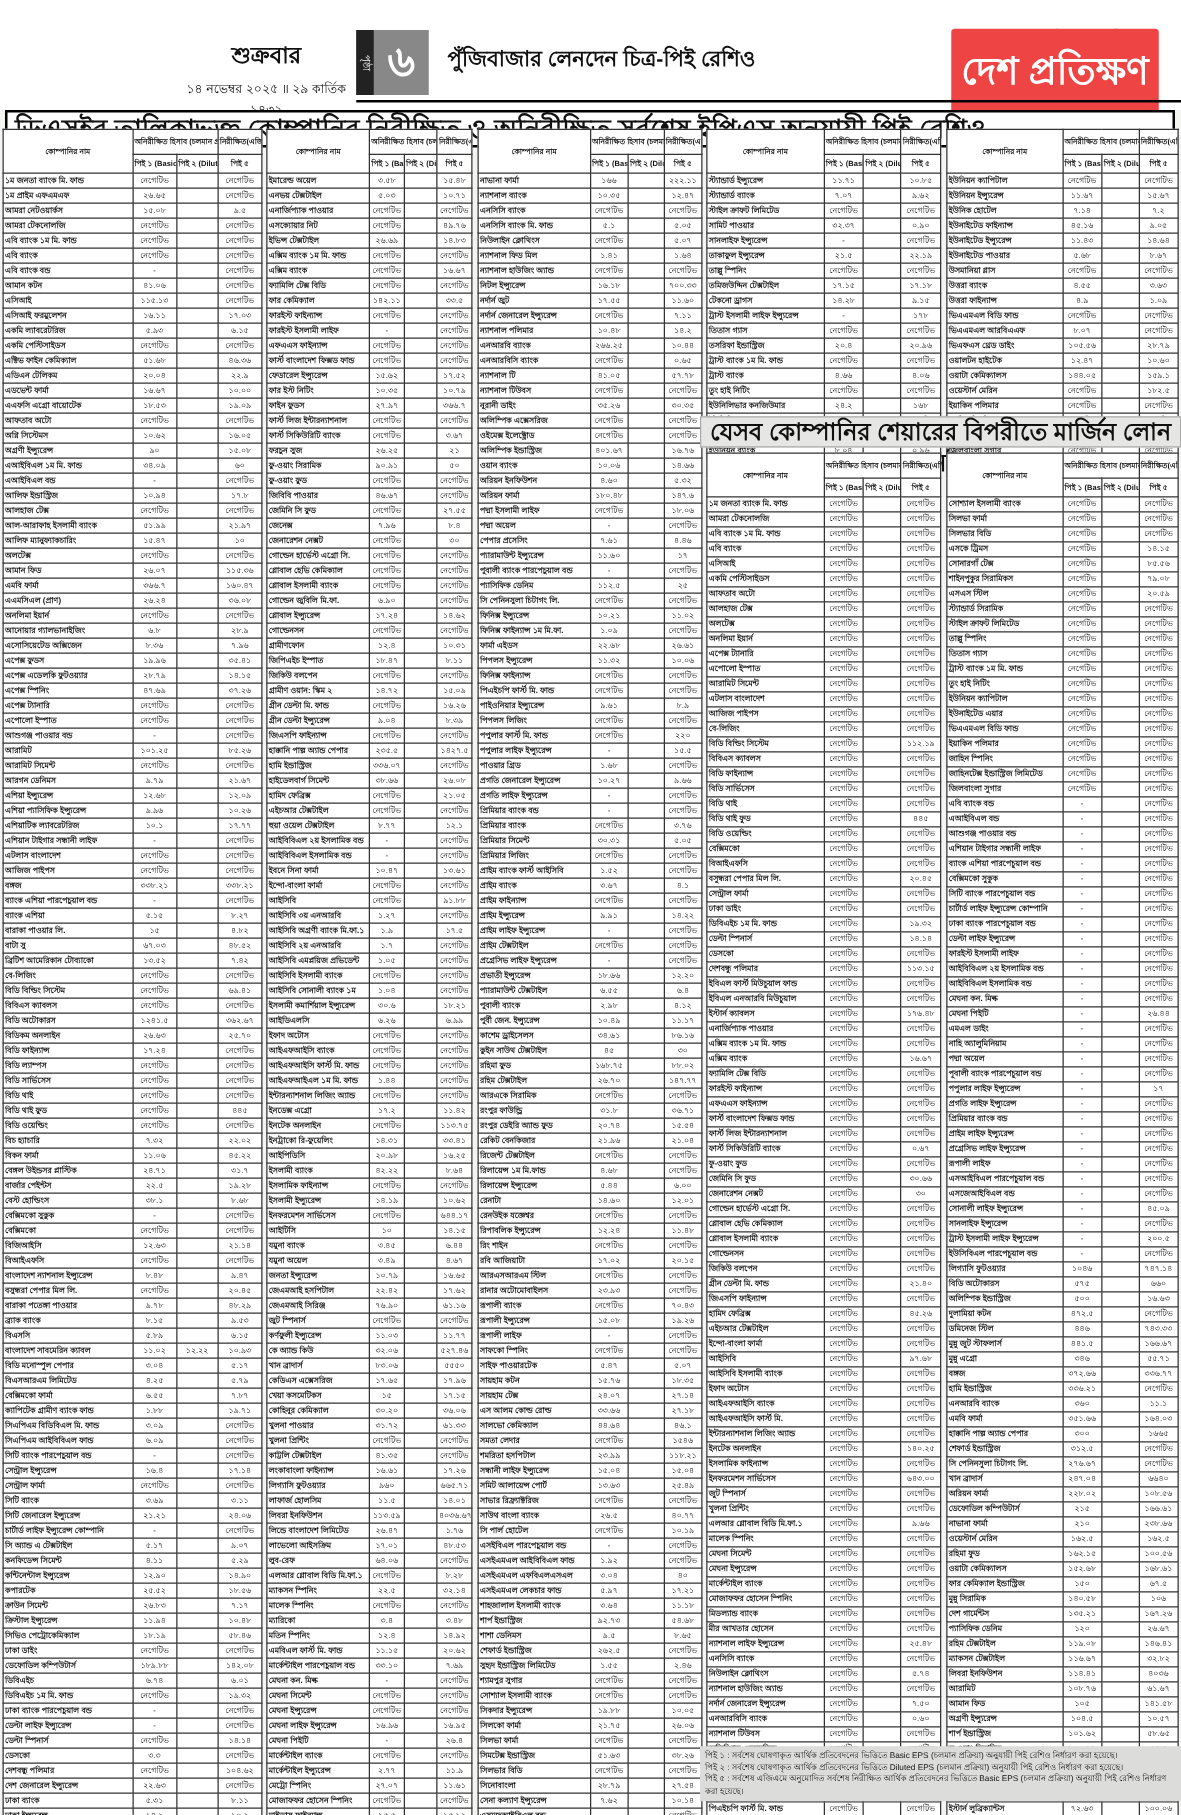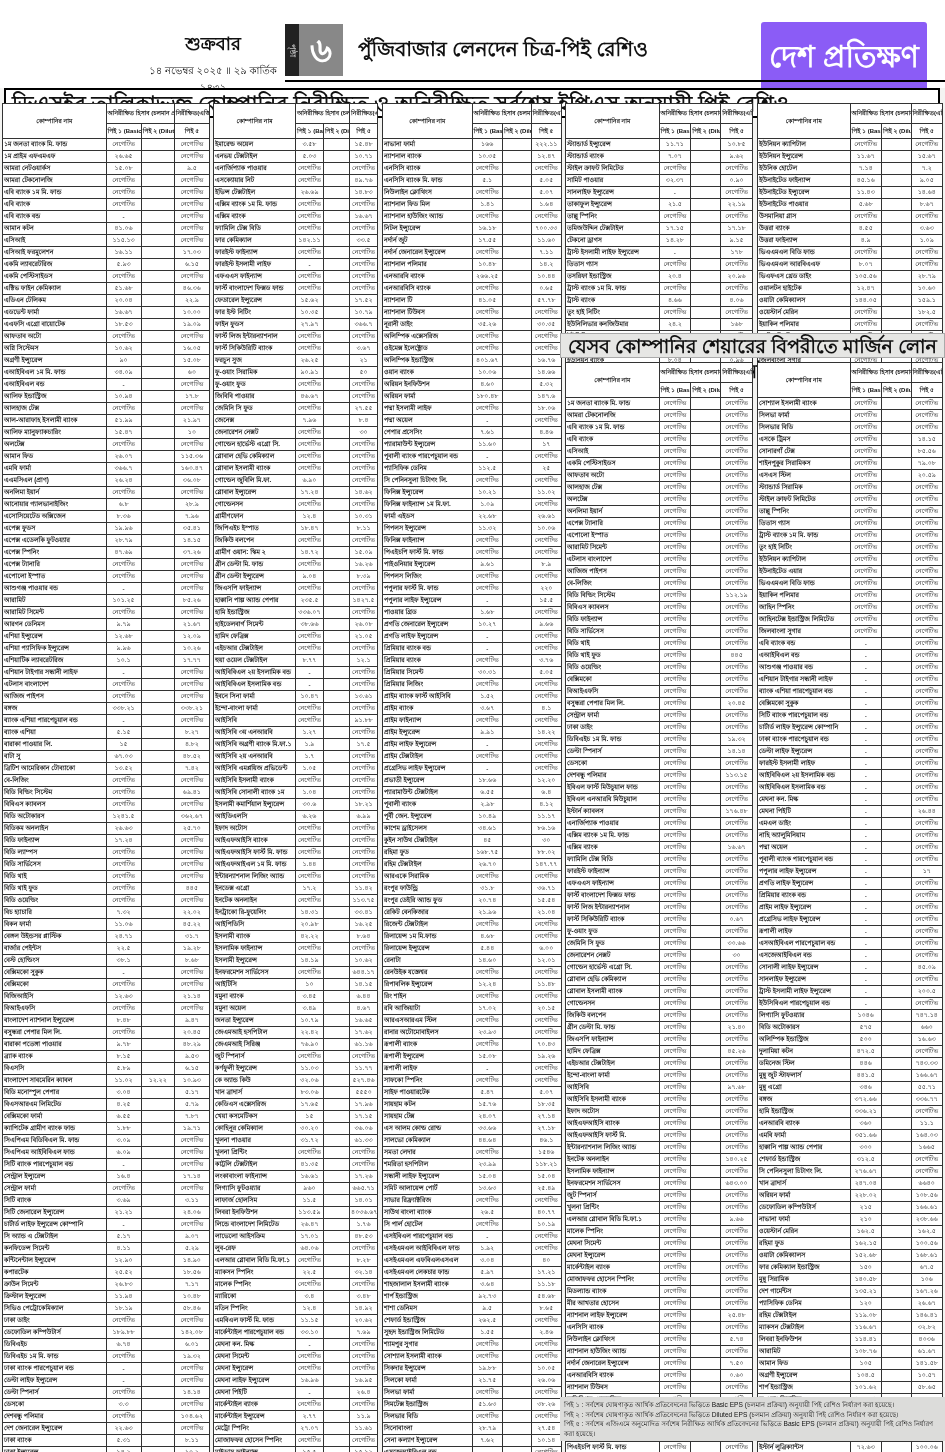--- a/index.html
+++ b/index.html
@@ -6,24 +6,24 @@
   body{width:945px;height:1452px;position:relative;background:#f4f4f2;font-family:"Liberation Sans","DejaVu Sans",sans-serif;color:#111;overflow:hidden;}
   .abs{position:absolute;}
   
   #masthead{left:0;top:0;width:945px;height:88px;background:#fff;}
   #dateblock{left:148px;top:30px;width:130px;text-align:center;}
   #dateday{font-weight:bold;font-size:18px;}
   #dateline{font-size:10px;margin-top:2px;}
   #pagebox{left:285px;top:24px;width:58px;height:52px;background:#888;display:flex;}
   #pagelabel{width:14px;background:#222;color:#fff;font-size:8px;writing-mode:vertical-rl;text-align:center;}
   #pagenum{flex:1;color:#fff;font-size:34px;font-weight:bold;text-align:center;line-height:52px;}
-  #sectitle{left:358px;top:34px;font-size:20px;font-weight:bold;}
+  #sectitle{left:358px;top:34px;font-size:17px;font-weight:bold;}
   #brand{right:18px;top:22px;left:auto;text-align:right;}
   #brandtag{font-size:6px;letter-spacing:.5px;}
-  #brandname{font-size:30px;font-weight:bold;background:#8b5cf6;color:#fff;padding:18px 8px;border-radius:3px;}
+  #brandname{font-size:30px;font-weight:bold;background:#ef4444;color:#fff;padding:18px 8px;border-radius:3px;}
   #headrule{left:285px;top:80px;width:660px;border-top:2px solid #000;}
   
   #headline{left:4px;top:88px;width:936px;height:30px;border:2px solid #000;background:#fff;font-size:21px;font-weight:bold;line-height:28px;padding-left:6px;box-sizing:border-box;}
   
   .strip{background:#fff;}
   table{border-collapse:collapse;width:100%;table-layout:fixed;}
   th,td{border:1px solid #333;overflow:hidden;white-space:nowrap;padding:0 1px;box-sizing:border-box;}
   th{font-size:6px;font-weight:bold;text-align:center;background:#fff;}
   .h1 th{height:20px;}
   .h2 th{height:15px;}

